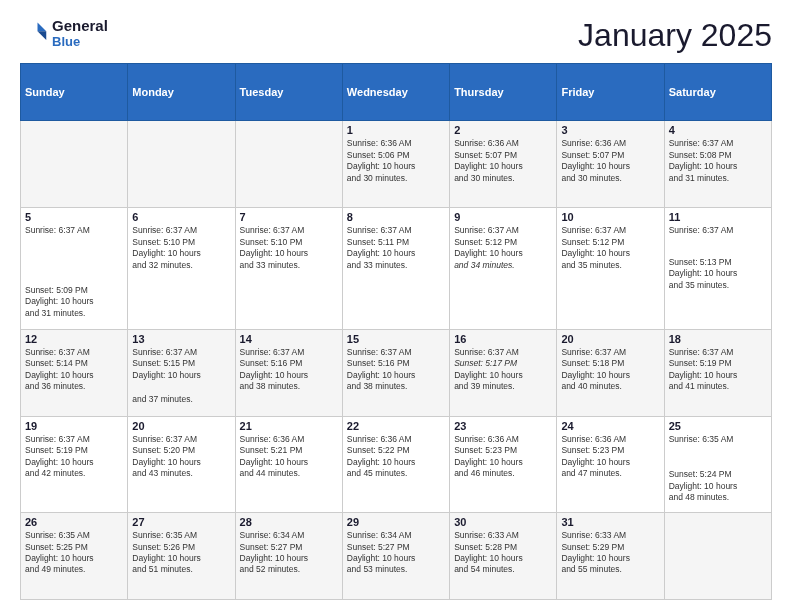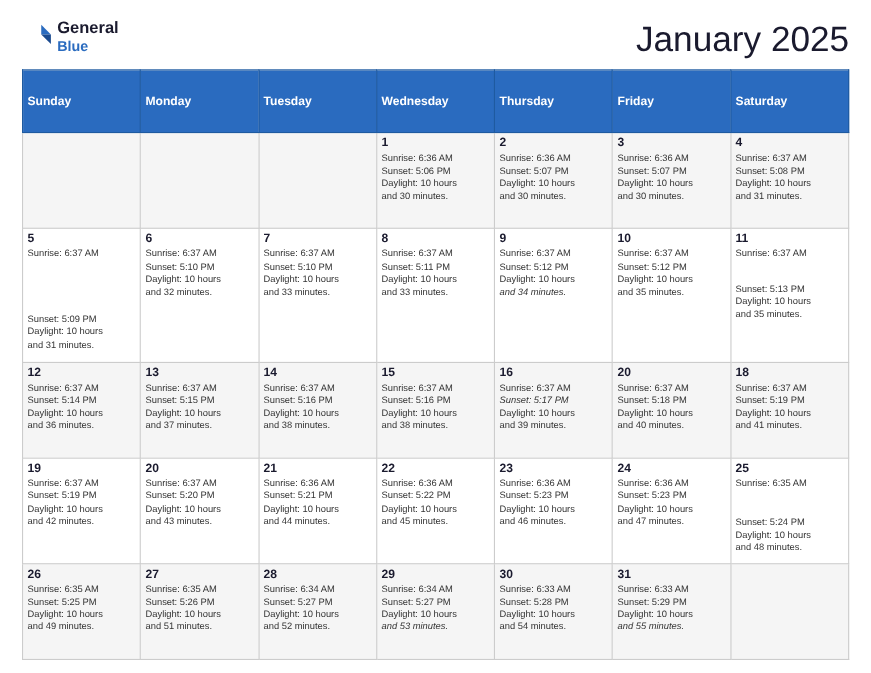--- a/index.html
+++ b/index.html
@@ -239,21 +239,21 @@
               <span style="display: block;">Daylight: 10 hours</span>
               <span style="display: block;">and 36 minutes.</span>
             </div>
           </td>
           <td>
             <span class="day-num">13</span>
             <div class="cell-text">
               <span style="display: block;">Sunrise: 6:37 AM</span>
               <span style="display: block;">Sunset: 5:15 PM</span>
               <span style="display: block;">Daylight: 10 hours</span>
-              <span style="display: block;">and 37 minutes.</span>
+              <span style="display: block; margin-top: 13px;">and 37 minutes.</span>
             </div>
           </td>
           <td>
             <span class="day-num">14</span>
             <div class="cell-text">
               <span style="display: block;">Sunrise: 6:37 AM</span>
               <span style="display: block;">Sunset: 5:16 PM</span>
               <span style="display: block;">Daylight: 10 hours</span>
               <span style="display: block;">and 38 minutes.</span>
             </div>
@@ -387,38 +387,38 @@
               <span style="display: block;">Daylight: 10 hours</span>
               <span style="display: block;">and 52 minutes.</span>
             </div>
           </td>
           <td>
             <span class="day-num">29</span>
             <div class="cell-text">
               <span style="display: block;">Sunrise: 6:34 AM</span>
               <span style="display: block;">Sunset: 5:27 PM</span>
               <span style="display: block;">Daylight: 10 hours</span>
-              <span style="display: block; font-style: italic;">and 53 minutes.</span>
+              <span style="display: block;">and 53 minutes.</span>
             </div>
           </td>
           <td>
             <span class="day-num">30</span>
             <div class="cell-text">
               <span style="display: block;">Sunrise: 6:33 AM</span>
               <span style="display: block;">Sunset: 5:28 PM</span>
               <span style="display: block;">Daylight: 10 hours</span>
               <span style="display: block;">and 54 minutes.</span>
             </div>
           </td>
           <td>
             <span class="day-num">31</span>
             <div class="cell-text">
               <span style="display: block;">Sunrise: 6:33 AM</span>
               <span style="display: block;">Sunset: 5:29 PM</span>
               <span style="display: block;">Daylight: 10 hours</span>
-              <span style="display: block; font-style: italic;">and 55 minutes.</span>
+              <span style="display: block;">and 55 minutes.</span>
             </div>
           </td>
           <td class="empty-cell"></td>
         </tr>
       </tbody>
   </table>
 </div>
 
 </body></html>

